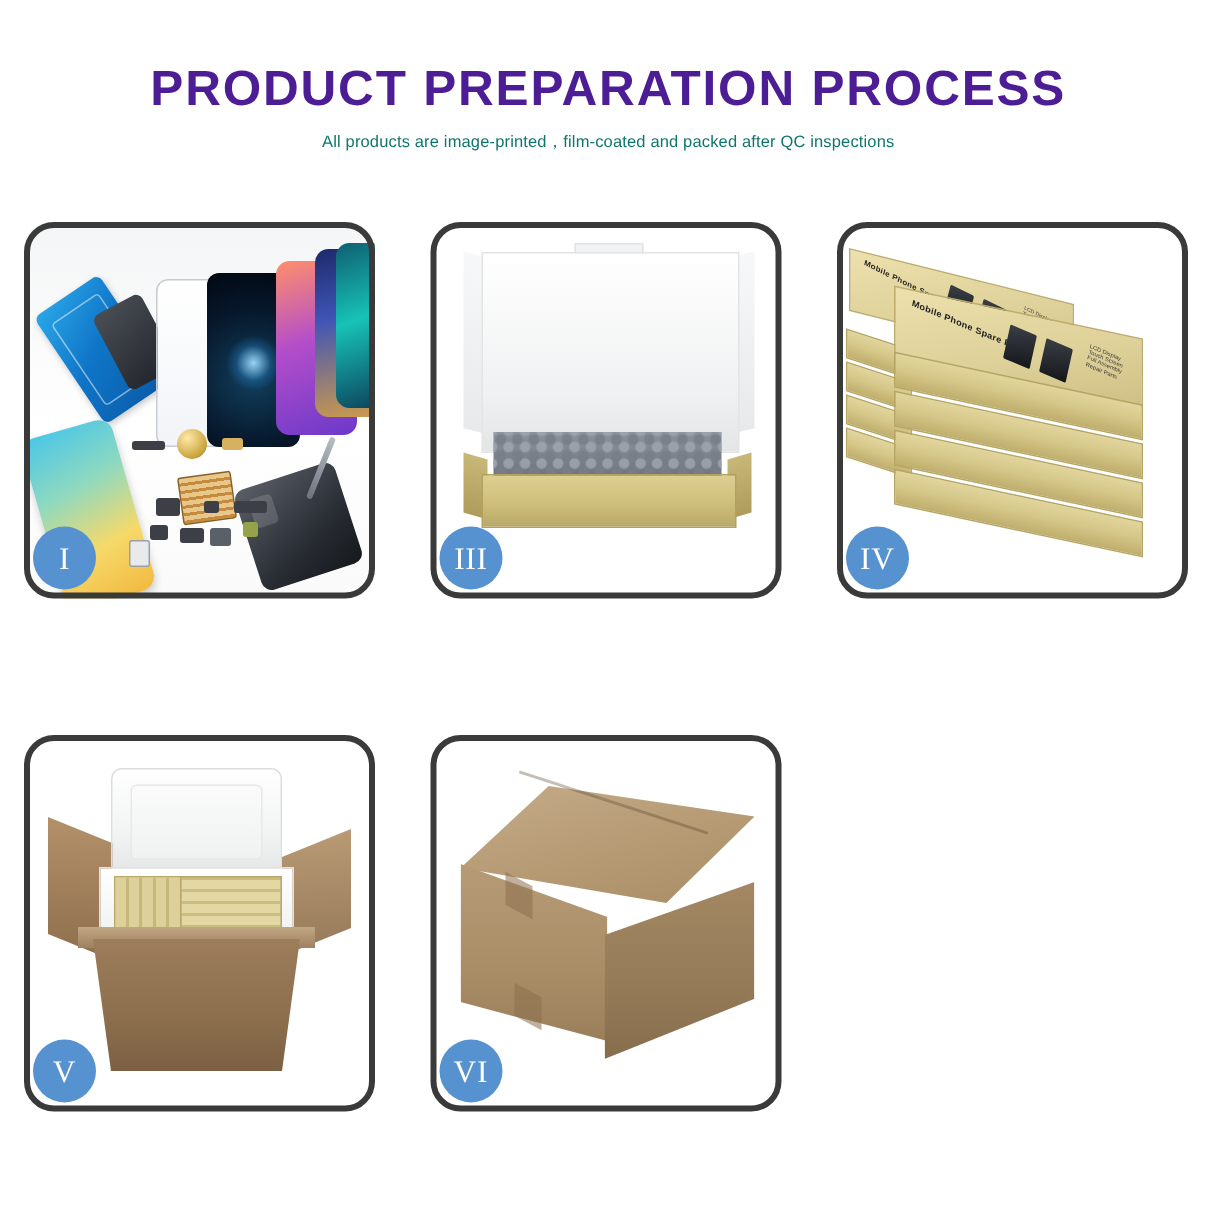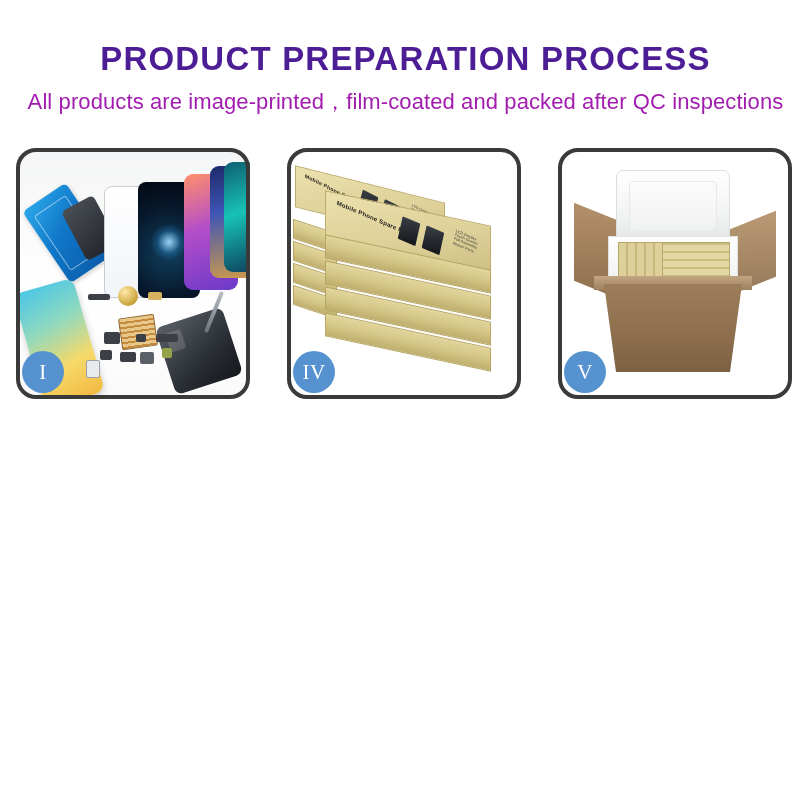--- a/index.html
+++ b/index.html
@@ -26,24 +26,24 @@
     font-family: "Liberation Sans", sans-serif;
     font-size: 33px;
     font-weight: 700;
     letter-spacing: 1.2px;
     line-height: 1.05;
     color: #4c1d95;
     margin: 0;
   }
   .subtitle {
     font-family: "Liberation Sans", sans-serif;
-    font-size: 22px;
+    font-size: 11px;
     font-weight: 400;
     letter-spacing: 0.1px;
-    color: #a21caf;
+    color: #0f766e;
     margin: 10px 0 0 0;
   }
 
   
   .grid {
     position: absolute;
     left: 16px;
     top: 148px;
     width: 779px;
     height: 594px;
@@ -415,20 +415,34 @@
       <div class="sm sm-h"></div>
       <div class="sm sm-i"></div>
       <div class="sm sm-j"></div>
       <div class="tweezer"></div>
     </div>
     <div class="frame"></div>
     <div class="badge">I</div>
   </div>
 
 
+  <div class="panel">
+    <div class="photo p3">
+      <div class="lid-tab"></div>
+      <div class="lid-left"></div>
+      <div class="lid-right"></div>
+      <div class="lid-back"></div>
+      <div class="bubble-fill"></div>
+      <div class="box-left-f"></div>
+      <div class="box-right-f"></div>
+      <div class="box-front"></div>
+    </div>
+    <div class="frame"></div>
+    <div class="badge">III</div>
+  </div>
 
   <div class="panel">
     <div class="photo p4">
       <div class="stack">
 
         <div class="gbox" style="left:6px;  top:78px;  width:42px; height:18px; transform:skewY(18deg);"></div>
         <div class="gbox" style="left:6px;  top:100px; width:42px; height:18px; transform:skewY(18deg);"></div>
         <div class="gbox" style="left:6px;  top:122px; width:42px; height:18px; transform:skewY(18deg);"></div>
         <div class="gbox" style="left:6px;  top:144px; width:42px; height:18px; transform:skewY(18deg);"></div>
 
@@ -466,14 +480,26 @@
       <div class="foam-body"></div>
       <div class="gold-rows"></div>
       <div class="gold-rows2"></div>
       <div class="carton-rim"></div>
       <div class="carton-body"></div>
     </div>
     <div class="frame"></div>
     <div class="badge">V</div>
   </div>
 
+  <div class="panel">
+    <div class="photo p6">
+      <div class="c-top"></div>
+      <div class="c-left"></div>
+      <div class="c-right"></div>
+      <div class="c-seam"></div>
+      <div class="c-tape c-tape-a"></div>
+      <div class="c-tape c-tape-b"></div>
+    </div>
+    <div class="frame"></div>
+    <div class="badge">VI</div>
+  </div>
 
 </div>
 
 </body></html>

